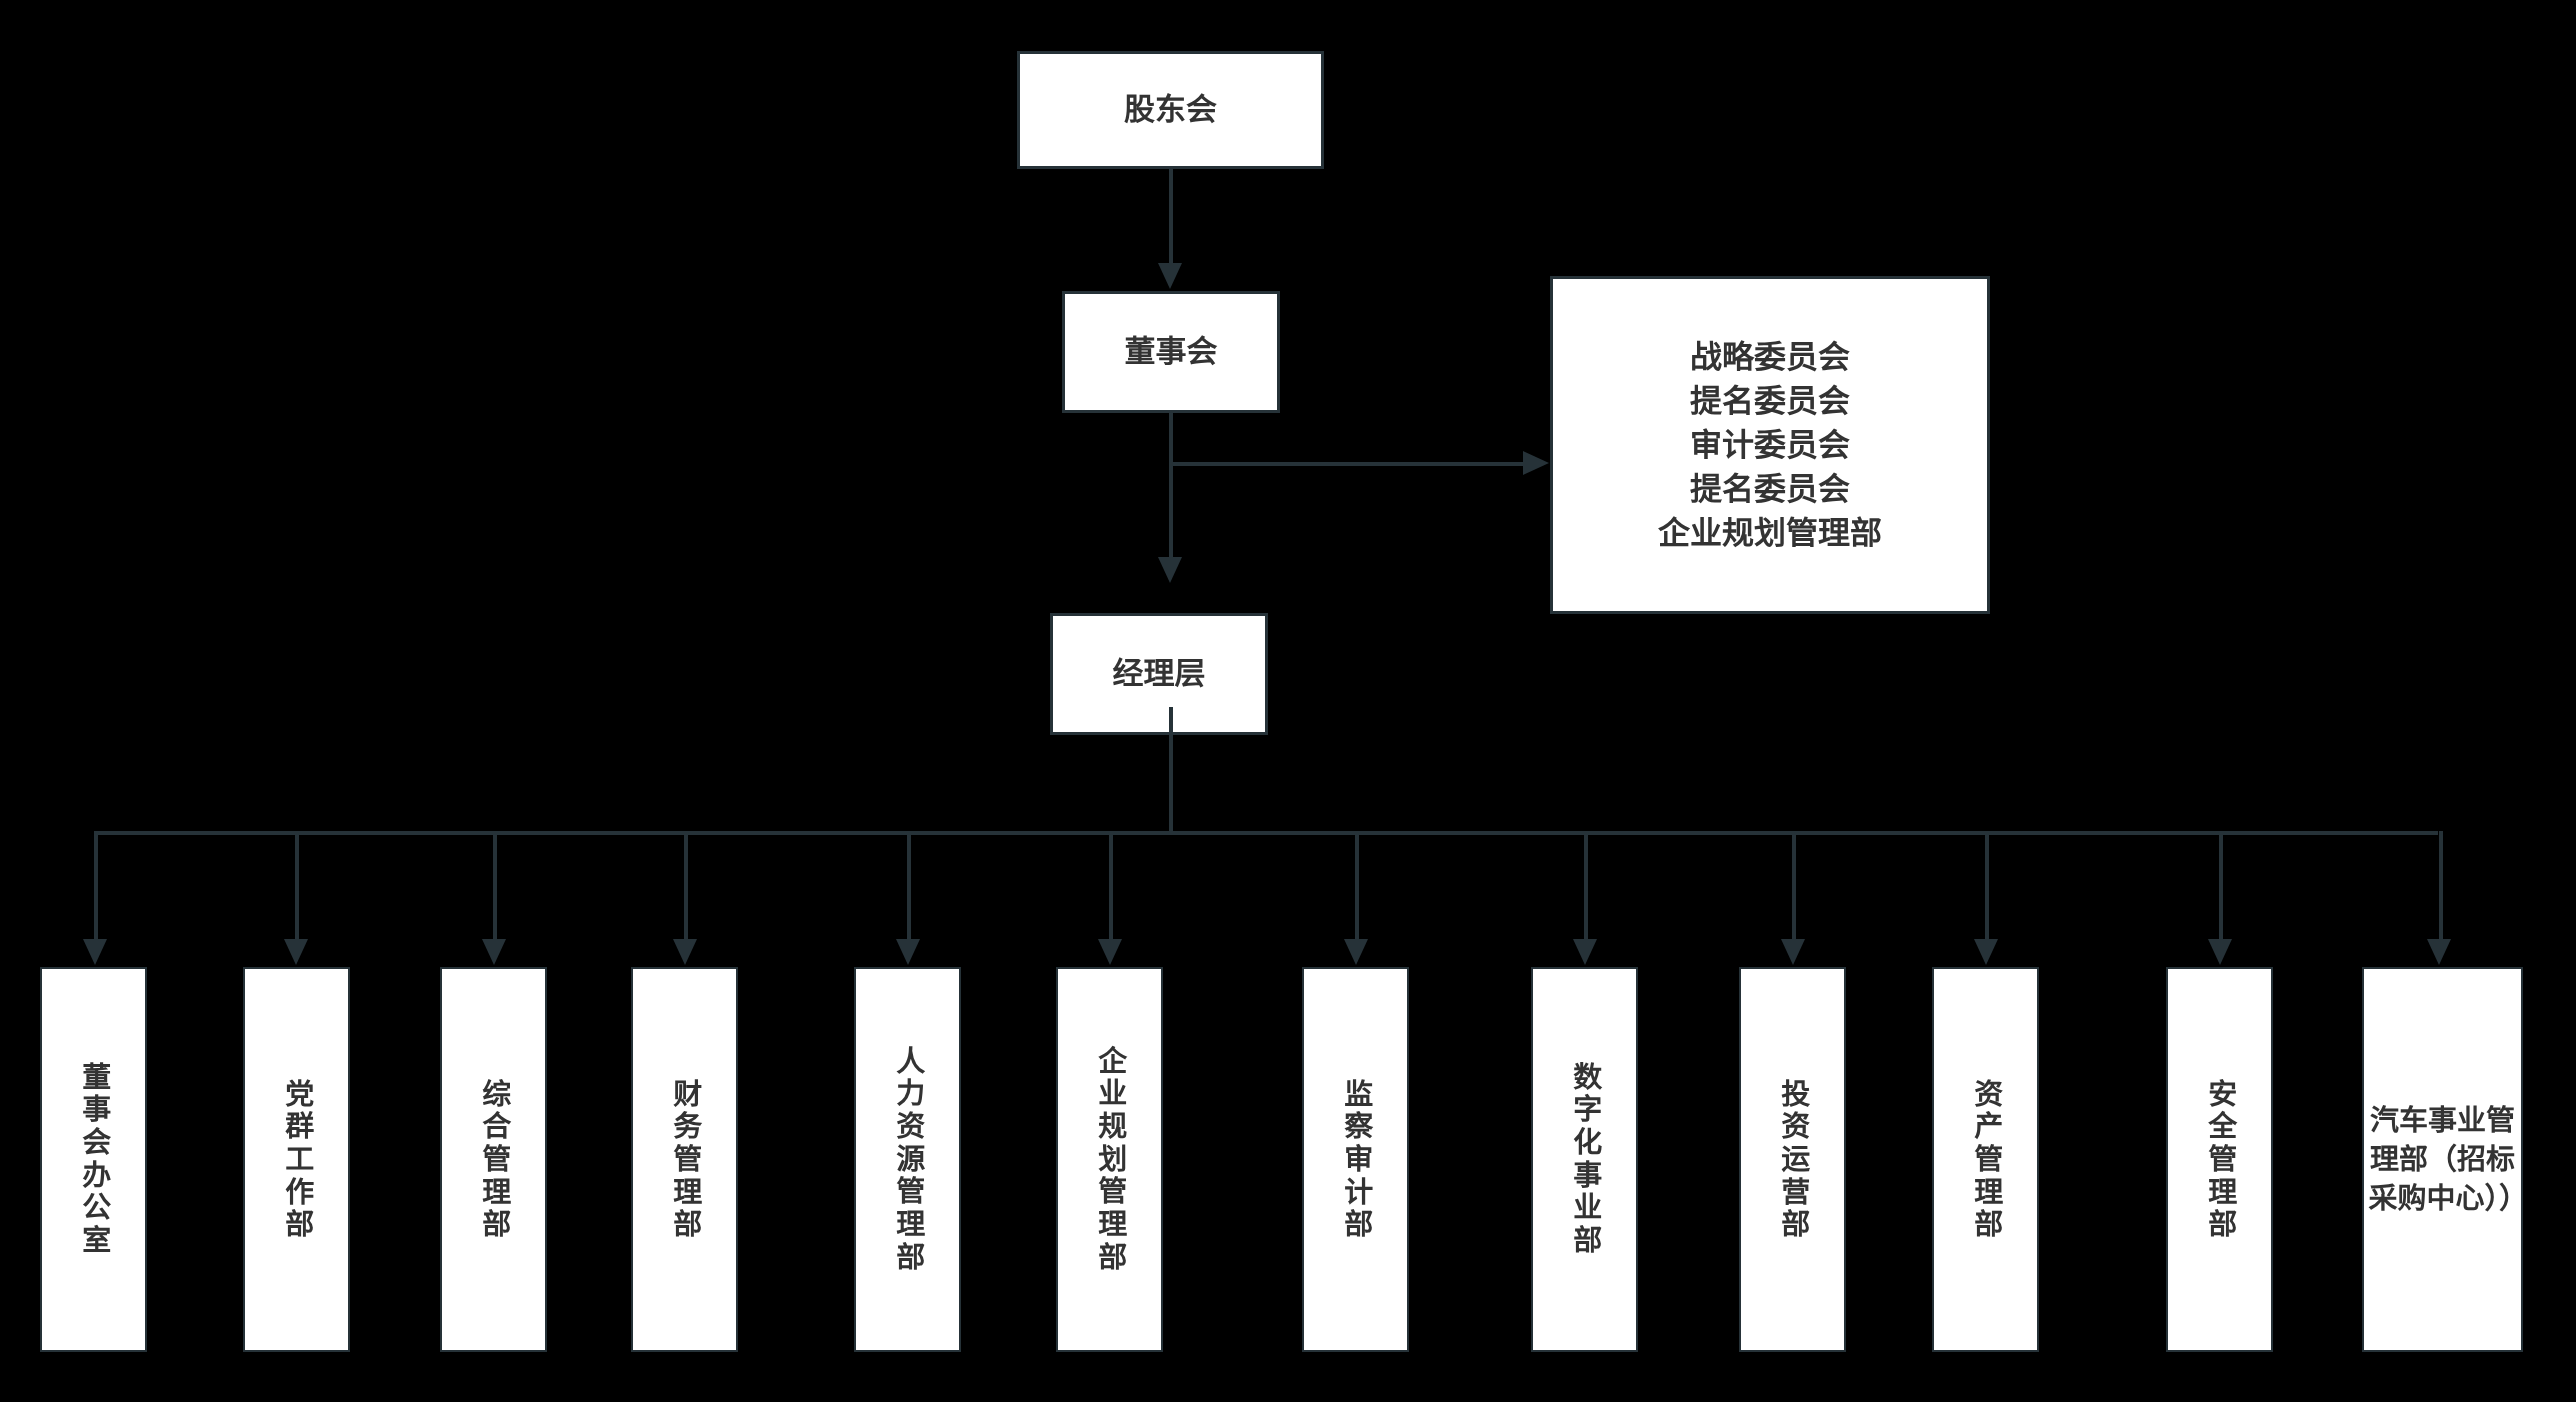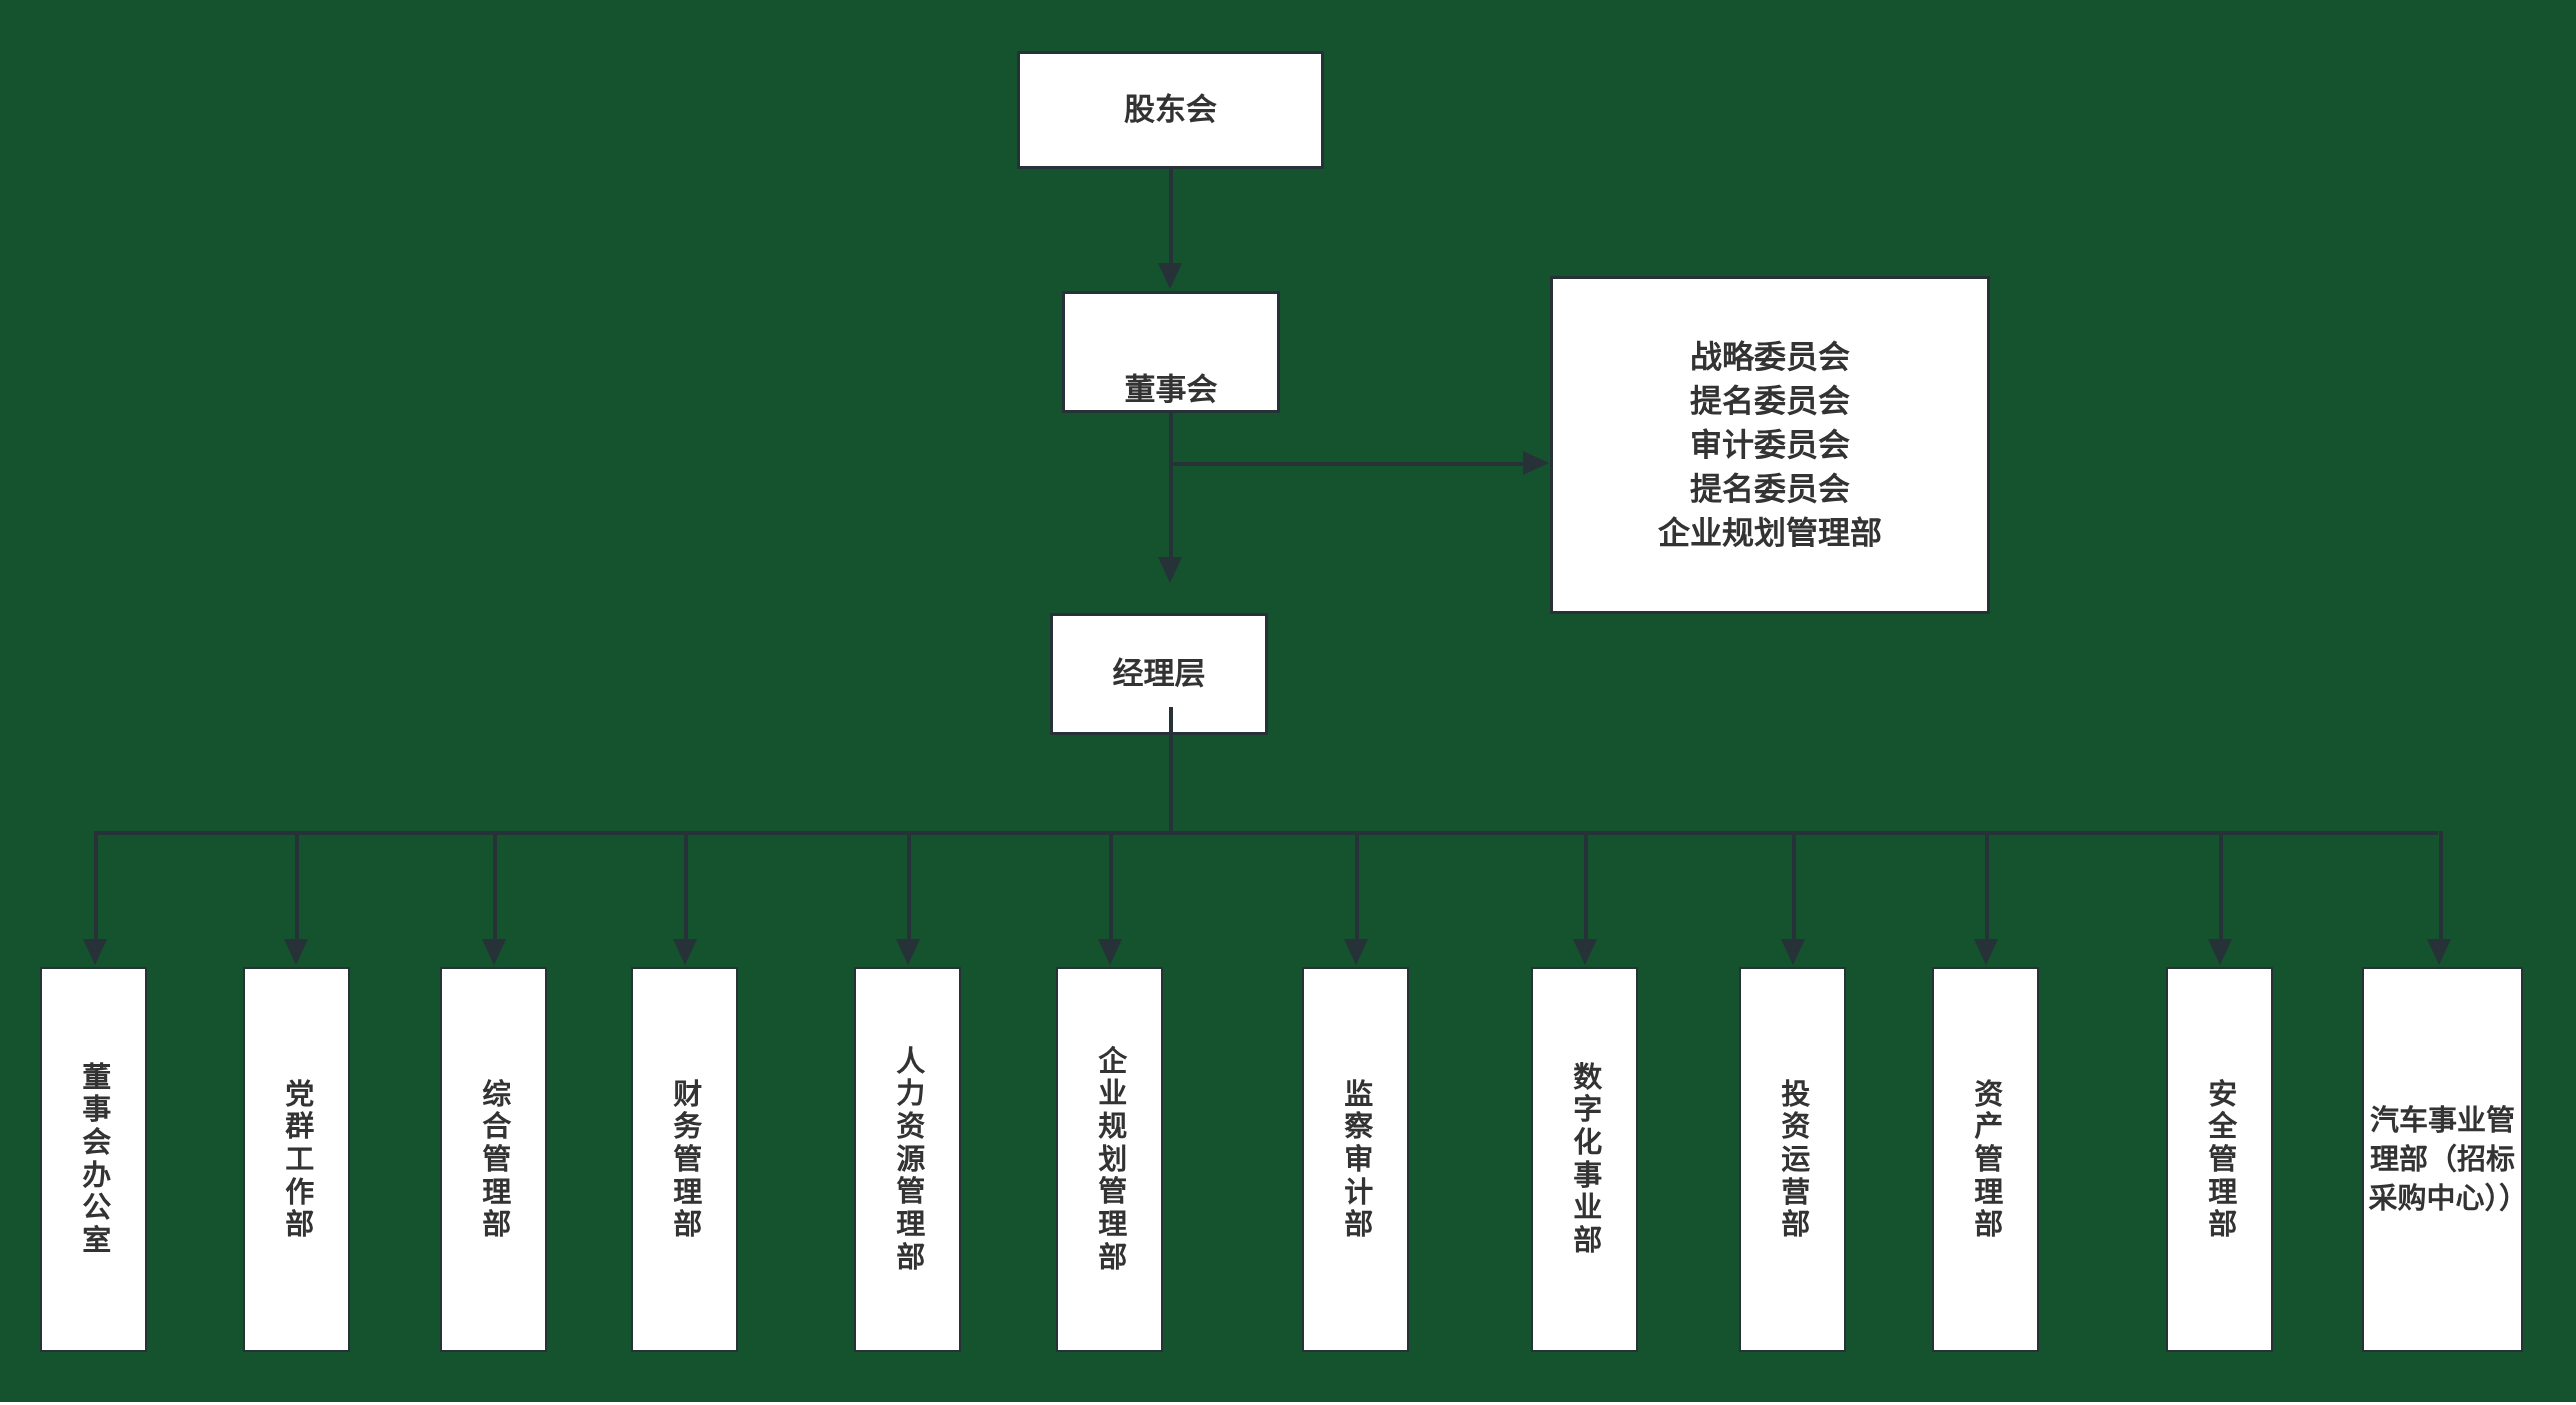--- a/index.html
+++ b/index.html
@@ -8,21 +8,21 @@
     padding: 0;
     background: #ffffff;
   }
   body {
     font-family: "Liberation Sans", "DejaVu Sans", sans-serif;
   }
   #chart-root {
     position: relative;
     width: 2576px;
     height: 1402px;
-    background: #14532d;
+    background: #000000;
     overflow: hidden;
   }
   
   .node {
     position: absolute;
     box-sizing: border-box;
     background: #ffffff;
     border: 3.7px solid #263238;
     display: flex;
     align-items: center;
@@ -34,21 +34,20 @@
   }
 
   
   #node-shareholders {
     left: 1017px; top: 51px; width: 307px; height: 118px;
     font-size: 31px;
   }
   #node-board {
     left: 1062px; top: 291px; width: 218px; height: 122px;
     font-size: 31px;
-    align-items: flex-end;
   }
   #node-management {
     left: 1050px; top: 585px; width: 218px; height: 122px;
     font-size: 31px;
     margin-top: 28px;
   }
   
   #node-committees {
     left: 1550px; top: 276px; width: 440px; height: 338px;
     flex-direction: column;

